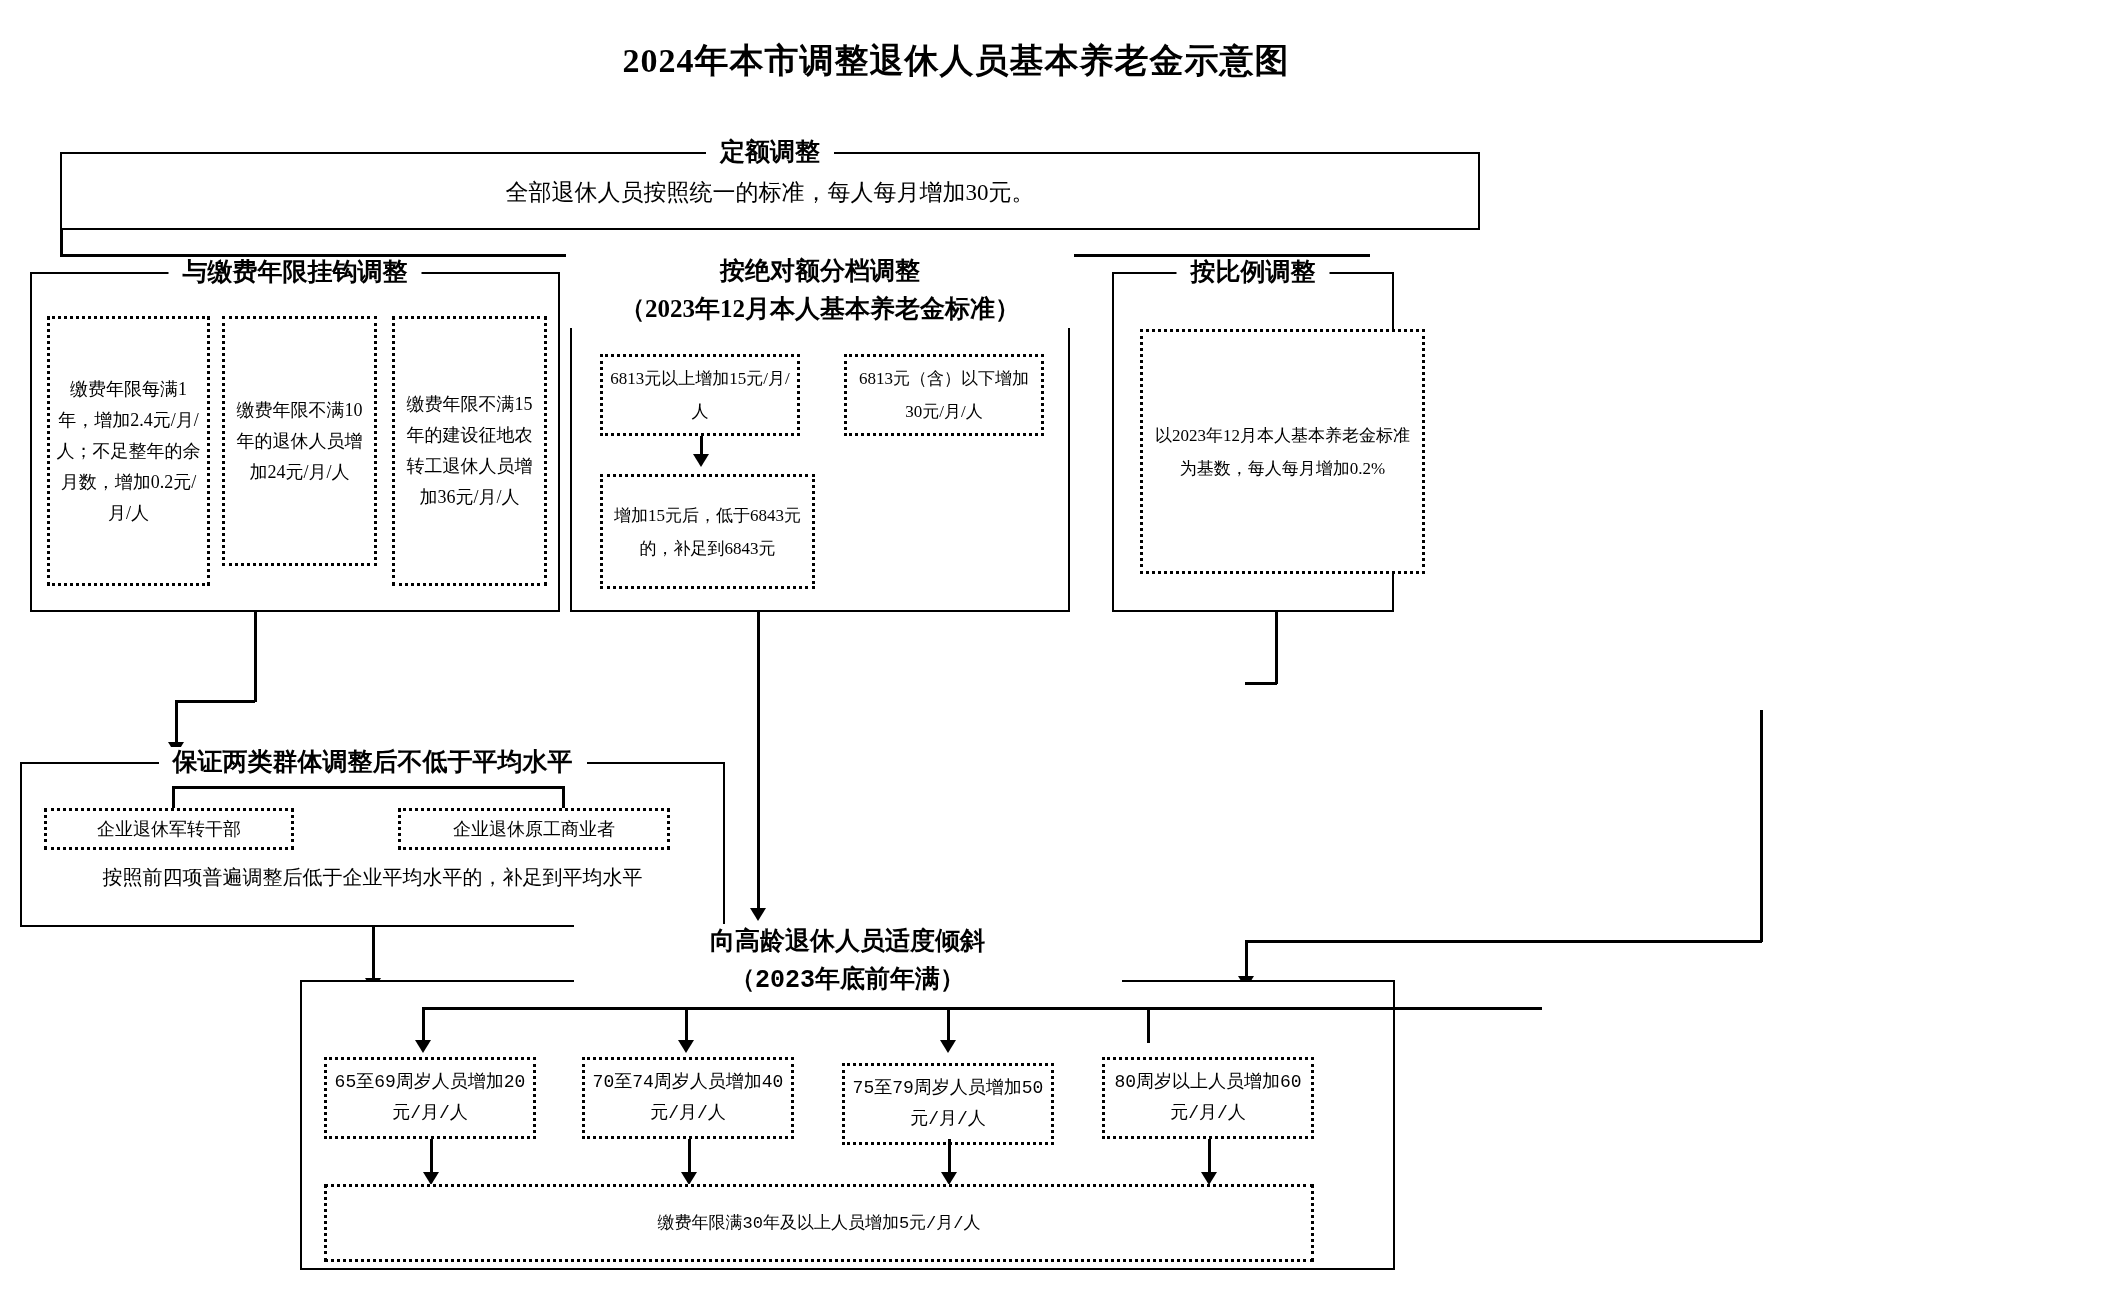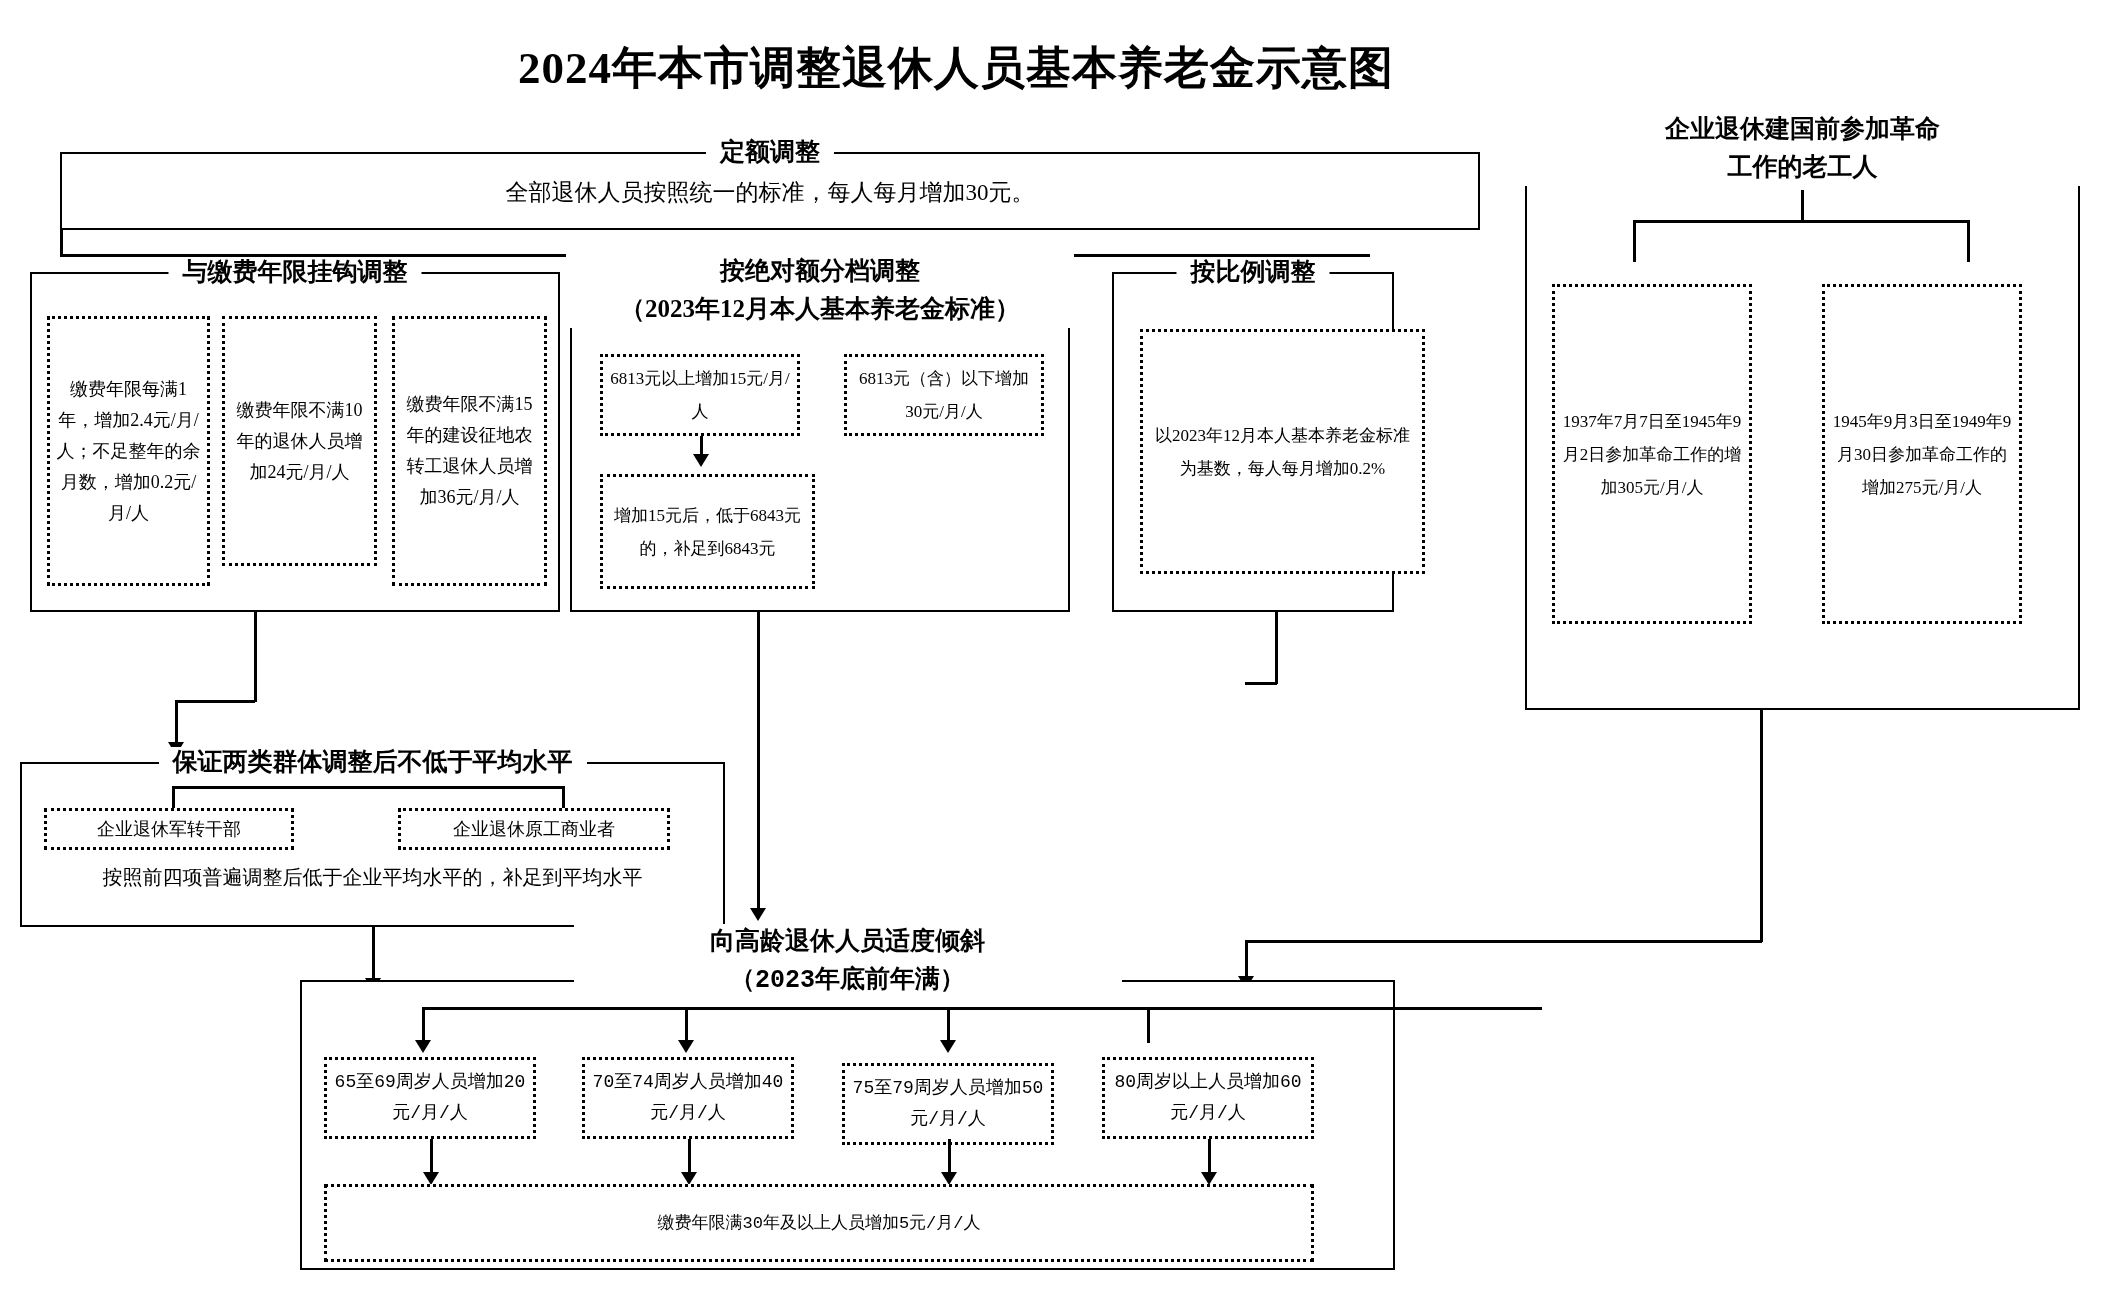--- a/index.html
+++ b/index.html
@@ -14,21 +14,21 @@
     height:1303px;
     background:#fff;
     overflow:hidden;
   }
 
   
   #page-title{
     position:absolute;
     left:0; top:38px; width:1912px;
     text-align:center;
-    font-size:45px;
+    font-size:34px;
     font-weight:bold;
     letter-spacing:1px;
   }
 
   
   .group{
     position:absolute;
     box-sizing:border-box;
     border:2.5px solid #000;
     background:#fff;
@@ -132,34 +132,20 @@
 
     <div class="ln-v" style="left:128px;top:162px;height:20px;"></div>
     <div class="arrow-d" style="left:121px;top:180px;"></div>
   </div>
 
   <div class="group" style="left:1112px;top:272px;width:282px;height:340px;">
     <div class="legend center">按比例调整</div>
     <div class="dbox" style="left:26px;top:55px;width:285px;height:245px;">以2023年12月本人基本养老金标准为基数，每人每月增加0.2%</div>
   </div>
 
-  <div class="group" style="left:1525px;top:130px;width:555px;height:580px;">
-    <div class="legend center two-line" style="width:540px;">
-      <div>企业退休建国前参加革命</div>
-      <div>工作的老工人</div>
-    </div>
-
-    <div class="ln-v" style="left:274px;top:58px;height:32px;"></div>
-    <div class="ln-h" style="left:106px;top:88px;width:336px;"></div>
-    <div class="ln-v" style="left:106px;top:88px;height:42px;"></div>
-    <div class="ln-v" style="left:440px;top:88px;height:42px;"></div>
-
-    <div class="dbox" style="left:25px;top:152px;width:200px;height:340px;">1937年7月7日至1945年9月2日参加革命工作的增加305元/月/人</div>
-    <div class="dbox" style="left:295px;top:152px;width:200px;height:340px;">1945年9月3日至1949年9月30日参加革命工作的增加275元/月/人</div>
-  </div>
 
   <div class="ln-v" style="left:1760px;top:710px;height:232px;"></div>
   <div class="ln-h" style="left:1245px;top:940px;width:517px;"></div>
   <div class="ln-v" style="left:1245px;top:940px;height:38px;"></div>
   <div class="arrow-d" style="left:1238px;top:976px;"></div>
 
   <div class="ln-v" style="left:254px;top:612px;height:90px;"></div>
   <div class="ln-h" style="left:175px;top:700px;width:80px;"></div>
   <div class="ln-v" style="left:175px;top:700px;height:44px;"></div>
   <div class="arrow-d" style="left:168px;top:742px;"></div>

